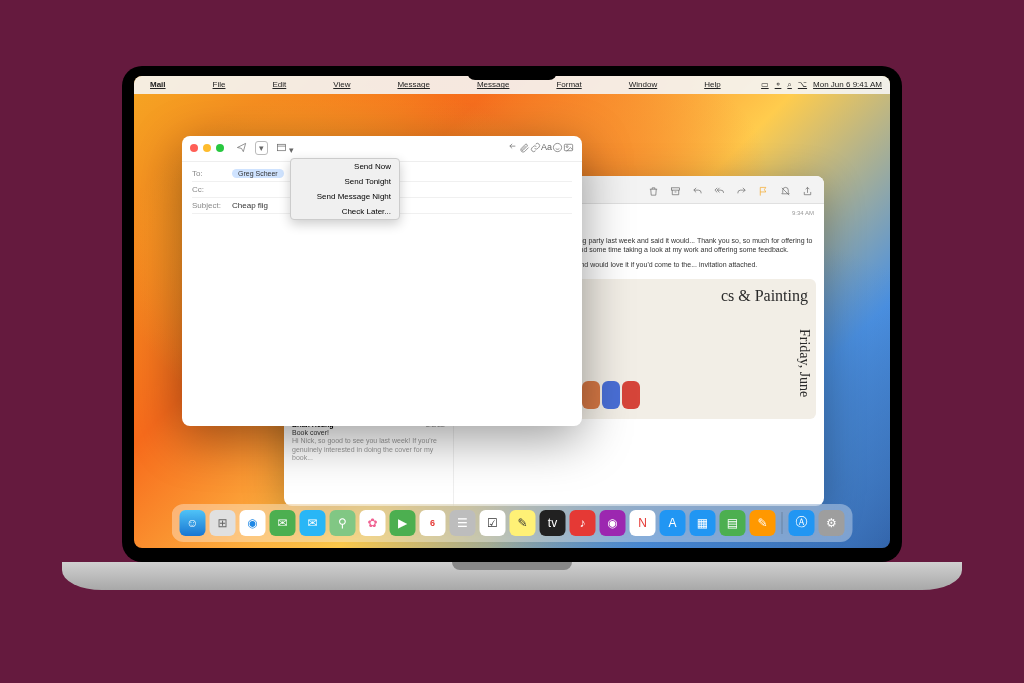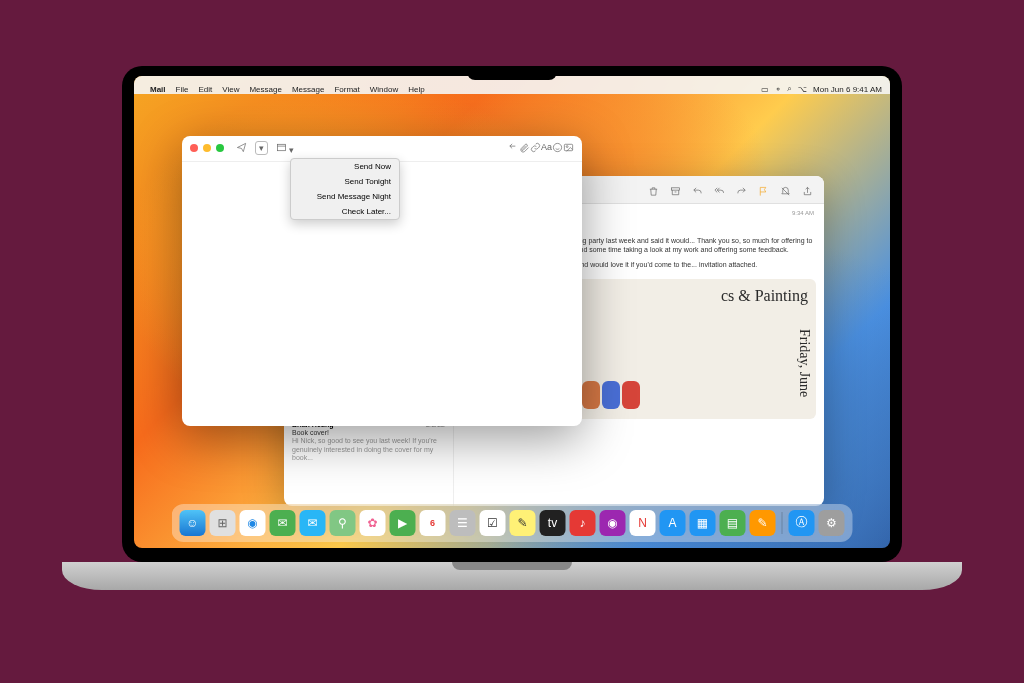--- a/index.html
+++ b/index.html
@@ -10,24 +10,24 @@
 .notch { position: absolute; top: 0; left: 50%; transform: translateX(-50%); width: 90px; height: 14px; background: #000; border-radius: 0 0 8px 8px; z-index: 50; }
 .screen { width: 756px; height: 472px; border-radius: 8px; overflow: hidden; position: relative; background: linear-gradient(135deg, #f5a623 0%, #f76b1c 30%, #ffcc4d 55%, #4a90e2 80%, #2c5aa0 100%); }
 .wallpaper-wave { position: absolute; inset: 0; background:
   radial-gradient(ellipse 400px 300px at 30% 40%, rgba(255,200,50,0.9), transparent 60%),
   radial-gradient(ellipse 500px 400px at 80% 80%, rgba(70,130,200,0.9), transparent 55%),
   radial-gradient(ellipse 300px 200px at 60% 20%, rgba(245,130,40,0.8), transparent 60%);
 }
 .base { height: 28px; background: linear-gradient(#d0d0d0, #a8a8a8); border-radius: 0 0 40px 40px / 0 0 20px 20px; margin: 0 -60px; position: relative; }
 .base::before { content:""; position:absolute; top:0; left:50%; transform:translateX(-50%); width:120px; height:8px; background:#888; border-radius:0 0 10px 10px; }
 
-.menubar { position: absolute; top: 0; left: 0; right: 0; height: 18px; background: rgba(245,245,245,0.9); display: flex; align-items: flex-end; font-size: 8px; color: #222; padding: 0 8px; z-index: 40; }
+.menubar { position: absolute; top: 0; left: 0; right: 0; height: 18px; background: rgba(245,245,245,0.9); display: flex; align-items: center; font-size: 8px; color: #222; padding: 0 8px; z-index: 40; text-decoration: underline; }
 .menubar .apple { font-size: 9px; margin-right: 8px; }
 .menubar .app { font-weight: 600; margin-right: 10px; }
-.menubar .item { margin-right: 10px; }
+.menubar .item { margin-right: 10px; margin-left: 37px; }
 .menubar .spacer { flex: 1; }
 .menubar .status { margin-left: 6px; font-size: 8px; }
 
 .mail-bg-window { position: absolute; left: 150px; top: 100px; width: 540px; height: 330px; background: #fff; border-radius: 8px; box-shadow: 0 10px 40px rgba(0,0,0,0.3); overflow: hidden; }
 .mail-bg-toolbar { height: 28px; background: #f3f3f3; border-bottom: 1px solid #e0e0e0; display: flex; align-items: center; justify-content: flex-end; padding: 0 10px; gap: 10px; }
 .mail-bg-toolbar .ticon { width: 12px; height: 12px; color: #666; }
 .mail-bg-body { display: flex; height: calc(100% - 28px); }
 .mail-bg-sidebar { width: 170px; border-right: 1px solid #eee; font-size: 7px; padding: 6px; overflow: hidden; }
 .mail-bg-sidebar .msg { padding: 4px 2px; border-bottom: 0; }
 .mail-bg-sidebar .msg .from { font-weight: 600; display: flex; justify-content: space-between; }
@@ -209,20 +209,34 @@
           </div>
         </div>
 
         <div class="dropdown">
           <div class="dd-item">Send Now</div>
           <div class="dd-item">Send Tonight</div>
           <div class="dd-item">Send Message Night</div>
           <div class="dd-item">Check Later...</div>
         </div>
 
+        <div class="compose-fields">
+          <div class="row">
+            <span class="label">To:</span>
+            <span class="pill">Greg Scheer</span>
+          </div>
+          <div class="row">
+            <span class="label">Cc:</span>
+            <span style="flex:1;height:8px"></span>
+          </div>
+          <div class="row">
+            <span class="label">Subject:</span>
+            <span class="val">Cheap flig</span>
+          </div>
+        </div>
       </div>
 
       <div class="dock">
         <span class="app-icon" style="background:linear-gradient(#4fc3f7,#1976d2)">☺</span>
         <span class="app-icon" style="background:#e0e0e0;color:#666">⊞</span>
         <span class="app-icon" style="background:#fff;color:#1e88e5">◉</span>
         <span class="app-icon" style="background:#4caf50">✉</span>
         <span class="app-icon" style="background:#29b6f6">✉</span>
         <span class="app-icon" style="background:#81c784">⚲</span>
         <span class="app-icon" style="background:#fff;color:#f06292">✿</span>

